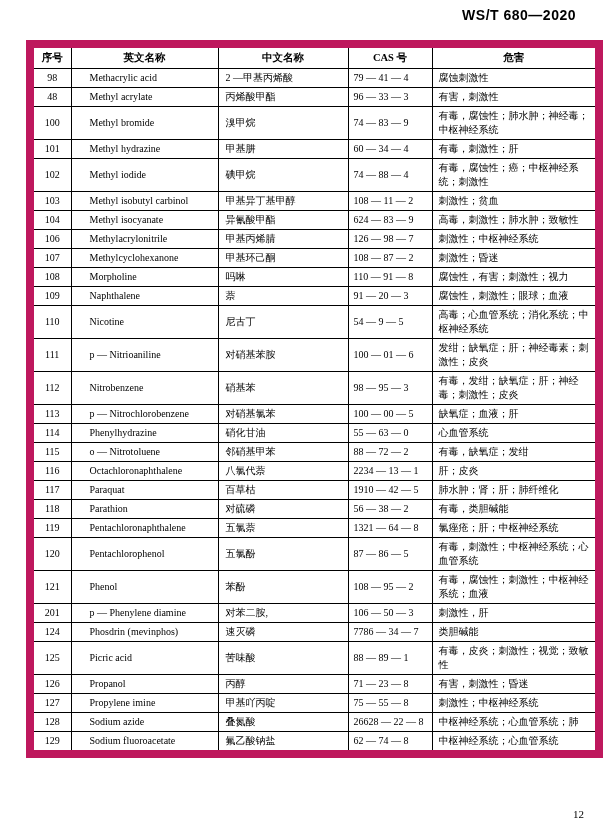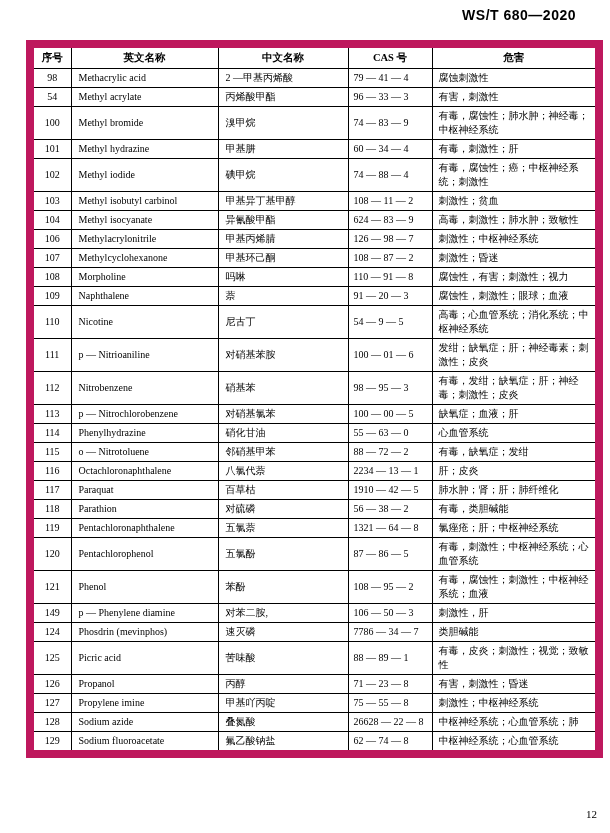--- a/index.html
+++ b/index.html
@@ -43,28 +43,28 @@
     vertical-align: middle;
     overflow: hidden;
   }
   .chem-table th {
     font-weight: bold;
     text-align: center;
     font-size: 10.5px;
     padding: 3px 2px;
   }
   td.c-no { text-align: center; padding: 2px 1px; }
-  td.c-en { padding-left: 7px; margin-top: 43px; }
+  td.c-en { padding-left: 18px; margin-top: 43px; }
   td.c-zh { padding-left: 7px; }
   td.c-cas { padding-left: 5px; padding-right: 2px; white-space: nowrap; margin-top: 16px; }
   td.c-hz { padding-left: 6px; padding-right: 4px; }
   .page-number {
     position: absolute;
     top: 808px;
-    right: 13px;
+    right: 26px;
     font-size: 11px;
     font-family: "Liberation Serif", serif;
   }
 </style>
 </head>
 <body>
 
 <div class="page">
 
   <div class="doc-code">WS/T 680—2020</div>
@@ -89,21 +89,21 @@
     <tbody id="table-body">
   <tr>
     <td class="c-no">98</td>
     <td class="c-en">Methacrylic acid</td>
     <td class="c-zh">2 —甲基丙烯酸</td>
     <td class="c-cas">79 — 41 — 4</td>
     <td class="c-hz">腐蚀刺激性</td>
   </tr>
 
   <tr>
-    <td class="c-no">54</td>
+    <td class="c-no">48</td>
     <td class="c-en">Methyl acrylate</td>
     <td class="c-zh">丙烯酸甲酯</td>
     <td class="c-cas">96 — 33 — 3</td>
     <td class="c-hz">有害，刺激性</td>
   </tr>
 
   <tr>
     <td class="c-no">100</td>
     <td class="c-en">Methyl bromide</td>
     <td class="c-zh">溴甲烷</td>
@@ -266,21 +266,21 @@
 
   <tr>
     <td class="c-no">121</td>
     <td class="c-en">Phenol</td>
     <td class="c-zh">苯酚</td>
     <td class="c-cas">108 — 95 — 2</td>
     <td class="c-hz">有毒，腐蚀性；刺激性；中枢神经系统；血液</td>
   </tr>
 
   <tr>
-    <td class="c-no">149</td>
+    <td class="c-no">201</td>
     <td class="c-en">p — Phenylene diamine</td>
     <td class="c-zh">对苯二胺,</td>
     <td class="c-cas">106 — 50 — 3</td>
     <td class="c-hz">刺激性，肝</td>
   </tr>
 
 
   <tr>
     <td class="c-no">124</td>
     <td class="c-en">Phosdrin (mevinphos)</td>

